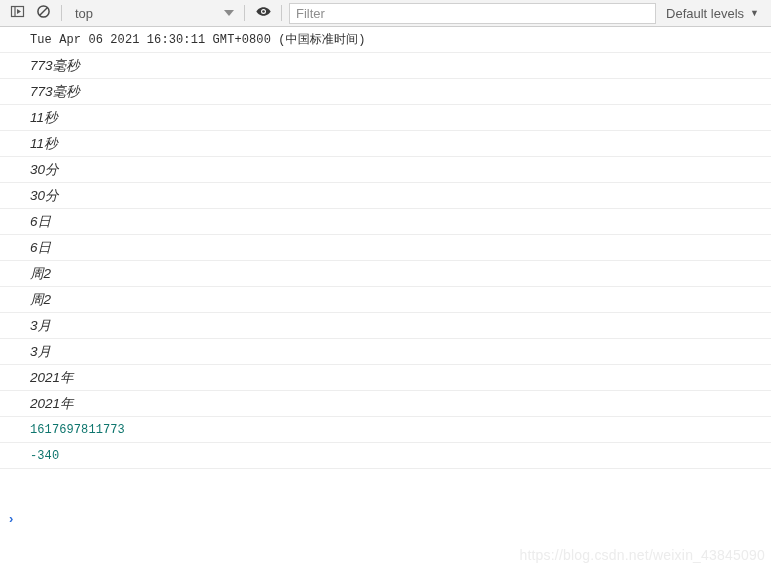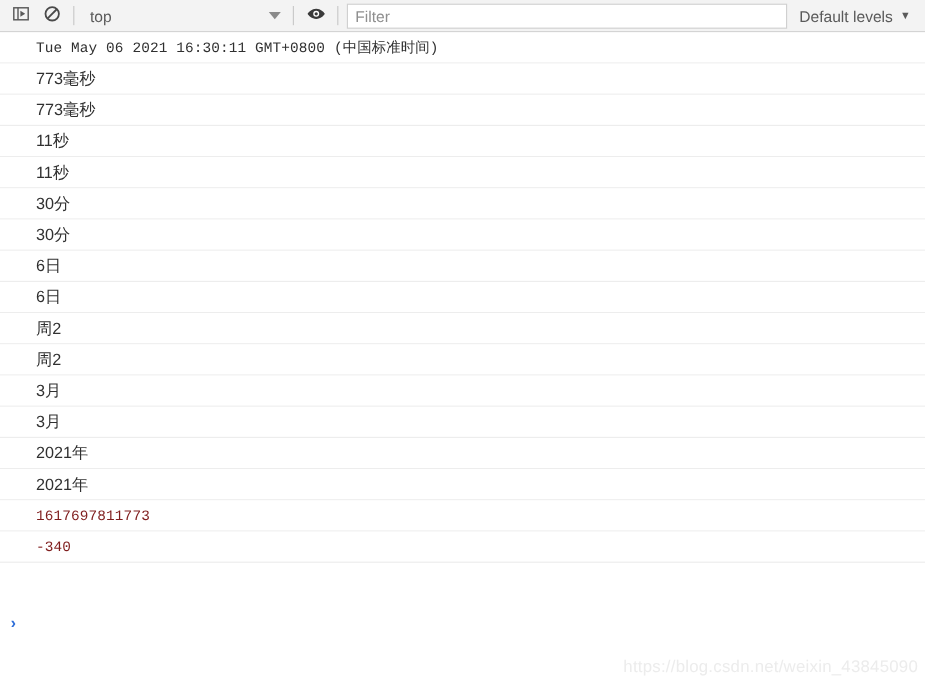--- a/index.html
+++ b/index.html
@@ -141,23 +141,24 @@
     white-space: pre;
   }
   .msg-text.mono {
     font-family: "Liberation Mono", "DejaVu Sans Mono", monospace;
     font-size: 12px;
     letter-spacing: 0.1px;
   }
   .msg-text.sans {
     font-family: "Liberation Sans", "DejaVu Sans", sans-serif;
     font-size: 13.5px;
+    font-style: italic;
   }
   .color-default { color: #303030; }
-  .color-number  { color: #7f1d1d; }
+  .color-number  { color: #0f766e; }
 
   
   .prompt-row {
     height: 26px;
     box-sizing: border-box;
     display: flex;
     align-items: center;
     padding-left: 9px;
     background: #ffffff;
     border-bottom: 1px solid #ffffff;
@@ -252,21 +253,21 @@
     <input class="filter-input" type="text" value="" placeholder="Filter" style="">
 
     <div class="levels-select">
       <span class="levels-label">Default levels</span>
       <span class="levels-caret">▼</span>
     </div>
   </div>
 
   <div class="message-list" id="message-list">
       <div class="message-row">
-        <span class="msg-text mono color-default">Tue May 06 2021 16:30:11 GMT+0800 (中国标准时间)</span>
+        <span class="msg-text mono color-default">Tue Apr 06 2021 16:30:11 GMT+0800 (中国标准时间)</span>
       </div>
       <div class="message-row">
         <span class="msg-text sans color-default">773毫秒</span>
       </div>
       <div class="message-row">
         <span class="msg-text sans color-default">773毫秒</span>
       </div>
       <div class="message-row">
         <span class="msg-text sans color-default">11秒</span>
       </div>

